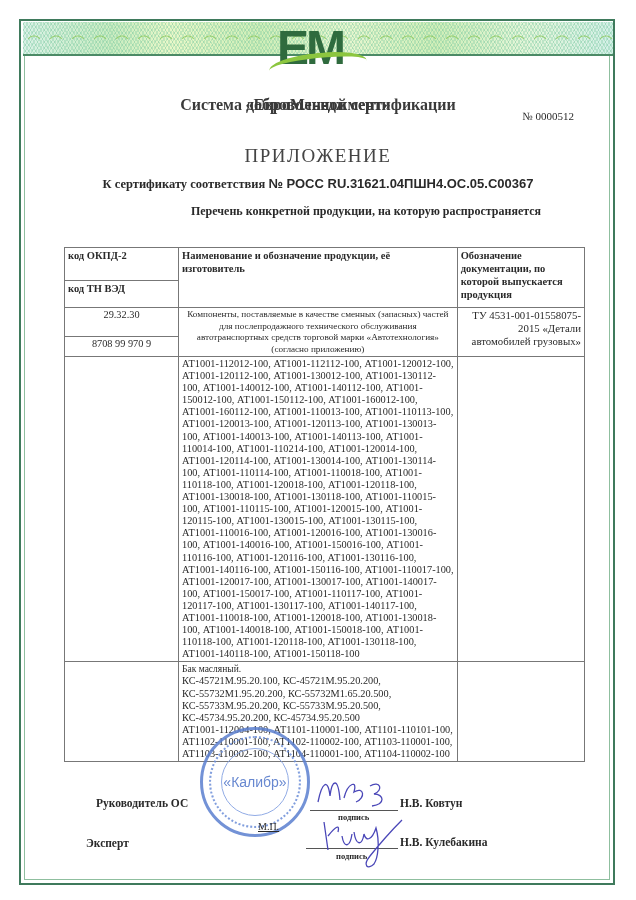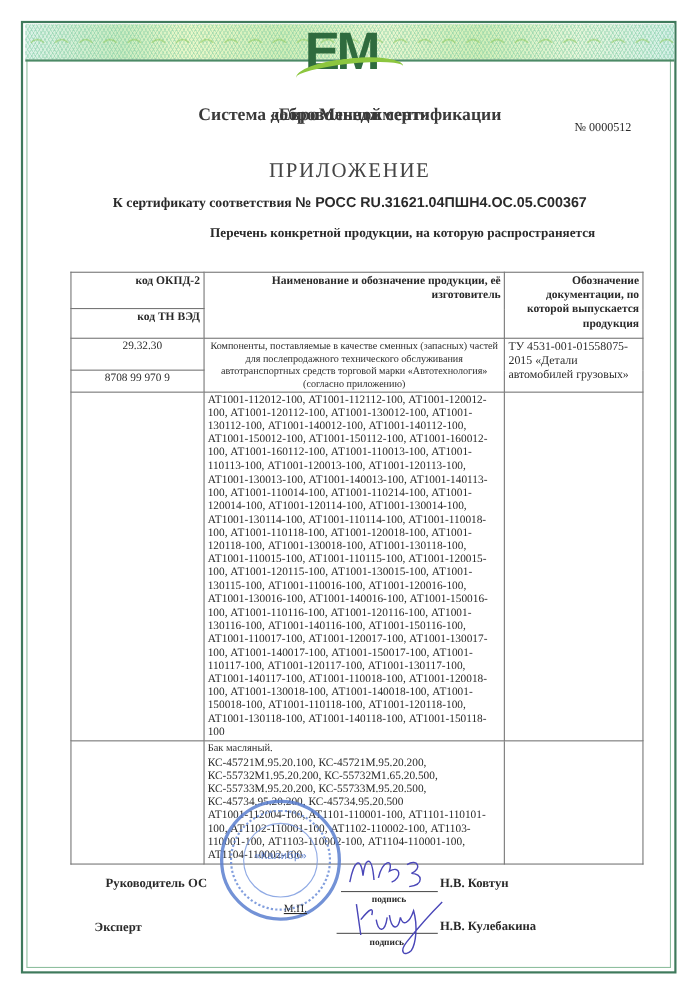--- a/index.html
+++ b/index.html
@@ -19,34 +19,34 @@
   .org-title { position:absolute; left:0; width:636px; text-align:center; font-weight:bold; color:#3a3a3a; }
   .org-line1 { top:78px; font-size:16px;margin-top:18px; }
   .org-line2 { top:96px; font-size:16px; }
   .cert-num { position:absolute; right:62px; top:110px; font-size:11px; }
   .appendix { position:absolute; left:0; width:636px; top:145px; text-align:center; font-size:19px; letter-spacing:1.5px; color:#444; }
   .to-cert { position:absolute; left:0; width:636px; top:176px; text-align:center; font-size:12.5px; font-weight:bold; }
   .to-cert .num { font-family:"Liberation Sans", sans-serif; font-size:13px; }
   .list-title { position:absolute; left:0; width:636px; top:204px; text-align:center; font-size:12px; font-weight:bold; line-height:14px;padding-left:48px; }
   table.spec { position:absolute; left:64px; top:247px; width:521px; border-collapse:collapse; font-size:10.3px; line-height:12.4px; }
   table.spec td, table.spec th { border:1px solid #777; padding:1px 3px; vertical-align:top; }
-  table.spec th { font-weight:bold; font-size:10.5px; line-height:13px; text-align:right; }
+  table.spec th { font-weight:bold; font-size:10.5px; line-height:13px; text-align:left; }
   .c1 { width:108px; text-align:center; }
   .c2 { width:274px; }
-  .c3 { width:121px; text-align:left; }
+  .c3 { width:121px; text-align:right; }
   .prod-desc { text-align:center; font-size:9.2px; line-height:11.5px; }
   .tu { font-size:10.8px; line-height:13.2px; }
   .codes { font-size:10.3px; line-height:12.1px; }
   .sig { position:absolute; font-size:11.5px; font-weight:bold; }
   .sig-line { position:absolute; height:1px; background:#555; }
   .podpis { position:absolute; font-size:8.5px; font-weight:bold; }
   .stamp { position:absolute; left:200px; top:727px; width:110px; height:110px; border-radius:50%; border:3px solid #5b7fd0; box-sizing:border-box; opacity:0.85; }
   .stamp-ring2 { position:absolute; left:6px; top:6px; right:6px; bottom:6px; border-radius:50%; border:2px dotted #6c8ed8; }
   .stamp-ring3 { position:absolute; left:18px; top:18px; right:18px; bottom:18px; border-radius:50%; border:1px solid #7d9ce0; }
-  .stamp-text { position:absolute; left:0; right:0; top:44px; text-align:center; font-family:Liberation Mono, monospace; font-size:10px; color:#4d73c8; }
+  .stamp-text { position:absolute; left:0; right:0; top:44px; text-align:center; font-family:Liberation Sans, sans-serif; font-size:14px; color:#4d73c8; }
   .mp { position:absolute; left:258px; top:821px; font-size:10px;text-decoration:underline; }
   .signature { position:absolute; }
 </style>
 </head>
 <body>
 
 <div class="frame">
     <div class="frame-inner"></div>
   </div>
 <div class="banner">
@@ -75,21 +75,21 @@
   <tbody>
       <tr>
     <th class="c1" style="height:30px;">код ОКПД-2</th>
     <th class="c2" rowspan="2">Наименование и обозначение продукции, её изготовитель</th>
     <th class="c3" rowspan="2">Обозначение документации, по которой выпускается продукция</th>
   </tr>
   <tr>
     <th class="c1" style="height:24px;margin-left:10px;">код ТН ВЭД</th>
   </tr>
   <tr>
-    <td class="c1" style="height:26px;padding-left:12px;">29.32.30</td>
+    <td class="c1" style="height:26px;">29.32.30</td>
     <td class="c2 prod-desc" rowspan="2">Компоненты, поставляемые в качестве сменных (запасных) частей для послепродажного технического обслуживания автотранспортных средств торговой марки «Автотехнология» (согласно приложению)</td>
     <td class="c3 tu" rowspan="2">ТУ 4531-001-01558075-2015 «Детали автомобилей грузовых»</td>
   </tr>
   <tr>
     <td class="c1">8708 99 970 9</td>
   </tr>
   <tr>
     <td class="c1"></td>
     <td class="c2 codes">АТ1001-112012-100, АТ1001-112112-100, АТ1001-120012-100, АТ1001-120112-100, АТ1001-130012-100, АТ1001-130112-100, АТ1001-140012-100, АТ1001-140112-100, АТ1001-150012-100, АТ1001-150112-100, АТ1001-160012-100, АТ1001-160112-100, АТ1001-110013-100, АТ1001-110113-100, АТ1001-120013-100, АТ1001-120113-100, АТ1001-130013-100, АТ1001-140013-100, АТ1001-140113-100, АТ1001-110014-100, АТ1001-110214-100, АТ1001-120014-100, АТ1001-120114-100, АТ1001-130014-100, АТ1001-130114-100, АТ1001-110114-100, АТ1001-110018-100, АТ1001-110118-100, АТ1001-120018-100, АТ1001-120118-100, АТ1001-130018-100, АТ1001-130118-100, АТ1001-110015-100, АТ1001-110115-100, АТ1001-120015-100, АТ1001-120115-100, АТ1001-130015-100, АТ1001-130115-100, АТ1001-110016-100, АТ1001-120016-100, АТ1001-130016-100, АТ1001-140016-100, АТ1001-150016-100, АТ1001-110116-100, АТ1001-120116-100, АТ1001-130116-100, АТ1001-140116-100, АТ1001-150116-100, АТ1001-110017-100, АТ1001-120017-100, АТ1001-130017-100, АТ1001-140017-100, АТ1001-150017-100, АТ1001-110117-100, АТ1001-120117-100, АТ1001-130117-100, АТ1001-140117-100, АТ1001-110018-100, АТ1001-120018-100, АТ1001-130018-100, АТ1001-140018-100, АТ1001-150018-100, АТ1001-110118-100, АТ1001-120118-100, АТ1001-130118-100, АТ1001-140118-100, АТ1001-150118-100</td>
     <td class="c3"></td>

